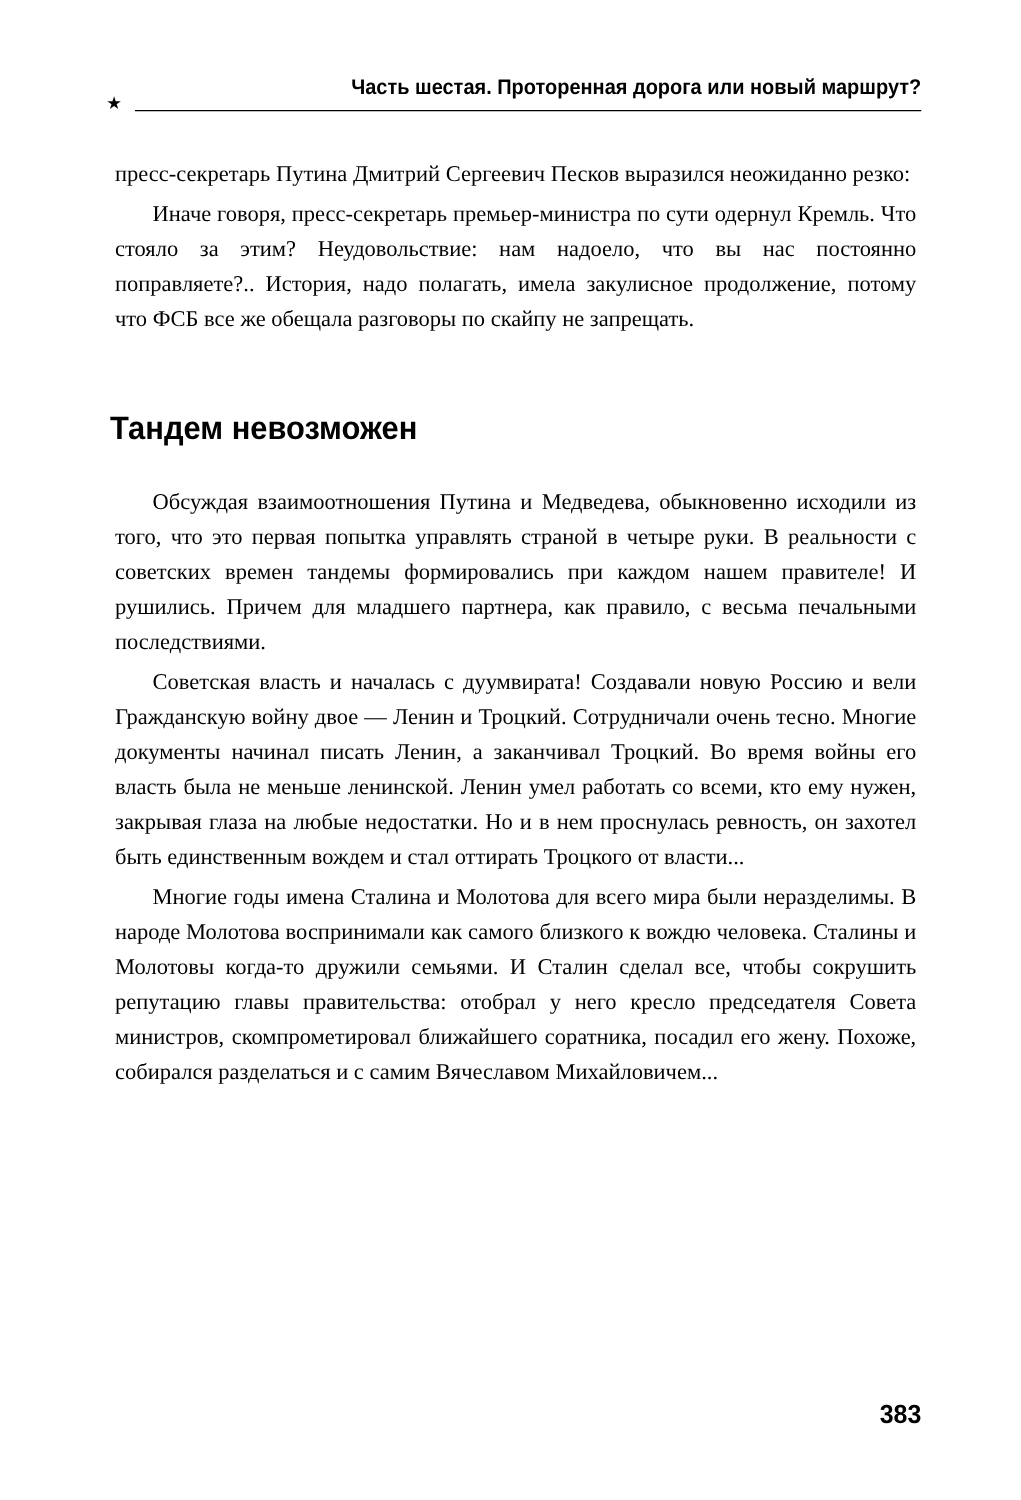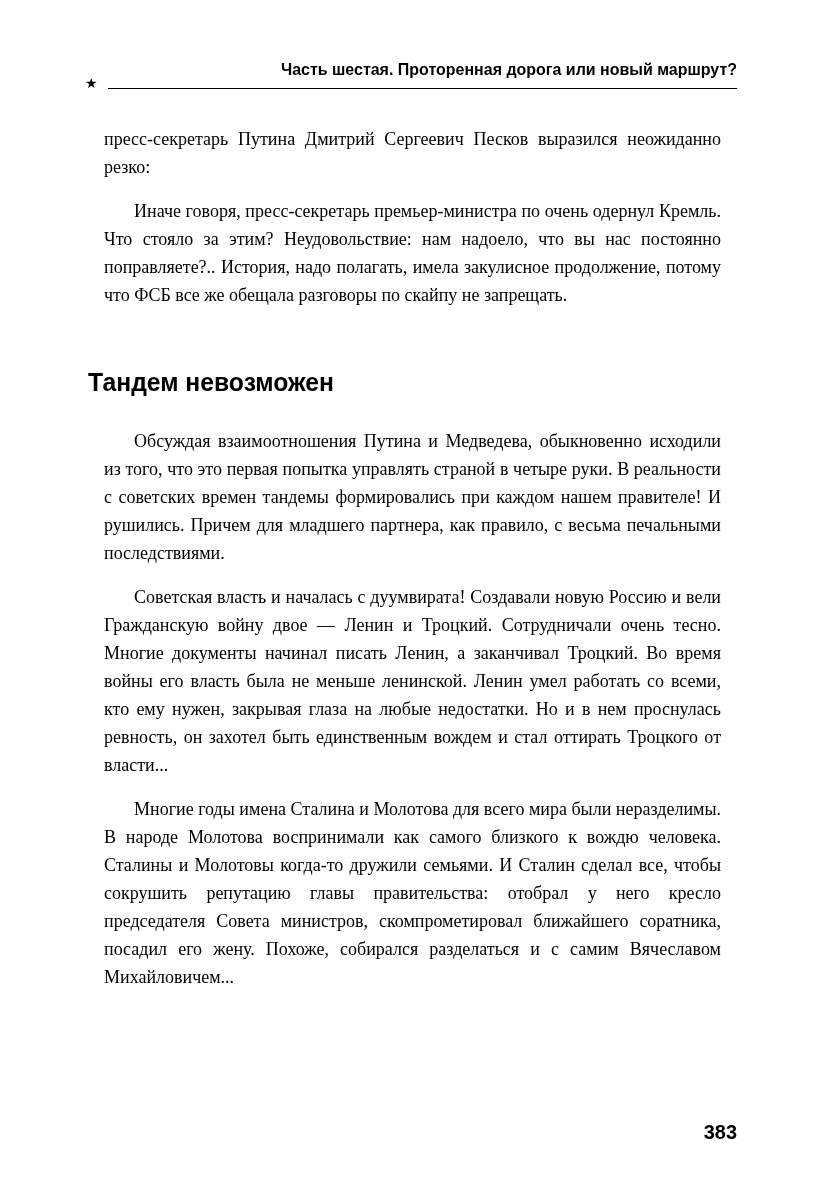--- a/index.html
+++ b/index.html
@@ -46,21 +46,21 @@
     border-top: 1.6px solid #000;
     margin: 8px 0 0 20px;
   }
   .body-text {
     margin-top: 36px;
     font-size: 18px;
     line-height: 28px;
     text-align: justify;
   }
   .body-text p {
-    margin: 16px;
+    margin: 4px;
     text-indent: 30px;
   }
   .body-text p.continuation {
     text-indent: 0;
   }
   .section-heading {
     font-family: "Liberation Sans", sans-serif;
     font-weight: 700;
     font-size: 26px;
     line-height: 30px;
@@ -86,21 +86,21 @@
 <div class="page">
 
   <header class="running-head">
     <span class="star">★</span>
     <div class="head-title">Часть шестая. Проторенная дорога или новый маршрут?</div>
     <hr class="head-rule">
   </header>
 
   <main class="body-text">
     <p class="continuation">пресс-секретарь Путина Дмитрий Сергеевич Песков выразился неожиданно резко:</p>
-    <p>Иначе говоря, пресс-секретарь премьер-министра по очень одернул Кремль. Что стояло за этим? Неудовольствие: нам надоело, что вы нас постоянно поправляете?.. История, надо полагать, имела закулисное продолжение, потому что ФСБ все же обещала разговоры по скайпу не запрещать.</p>
+    <p>Иначе говоря, пресс-секретарь премьер-министра по сути одернул Кремль. Что стояло за этим? Неудовольствие: нам надоело, что вы нас постоянно поправляете?.. История, надо полагать, имела закулисное продолжение, потому что ФСБ все же обещала разговоры по скайпу не запрещать.</p>
 
     <h2 class="section-heading">Тандем невозможен</h2>
 
     <p>Обсуждая взаимоотношения Путина и Медведева, обыкновенно исходили из того, что это первая попытка управлять страной в четыре руки. В реальности с советских времен тандемы формировались при каждом нашем правителе! И рушились. Причем для младшего партнера, как правило, с весьма печальными последствиями.</p>
     <p>Советская власть и началась с дуумвирата! Создавали новую Россию и вели Гражданскую войну двое — Ленин и Троцкий. Сотрудничали очень тесно. Многие документы начинал писать Ленин, а заканчивал Троцкий. Во время войны его власть была не меньше ленинской. Ленин умел работать со всеми, кто ему нужен, закрывая глаза на любые недостатки. Но и в нем проснулась ревность, он захотел быть единственным вождем и стал оттирать Троцкого от власти...</p>
     <p>Многие годы имена Сталина и Молотова для всего мира были неразделимы. В народе Молотова воспринимали как самого близкого к вождю человека. Сталины и Молотовы когда-то дружили семьями. И Сталин сделал все, чтобы сокрушить репутацию главы правительства: отобрал у него кресло председателя Совета министров, скомпрометировал ближайшего соратника, посадил его жену. Похоже, собирался разделаться и с самим Вячеславом Михайловичем...</p>
   </main>
 
   <footer>
     <div class="page-number">383</div>

